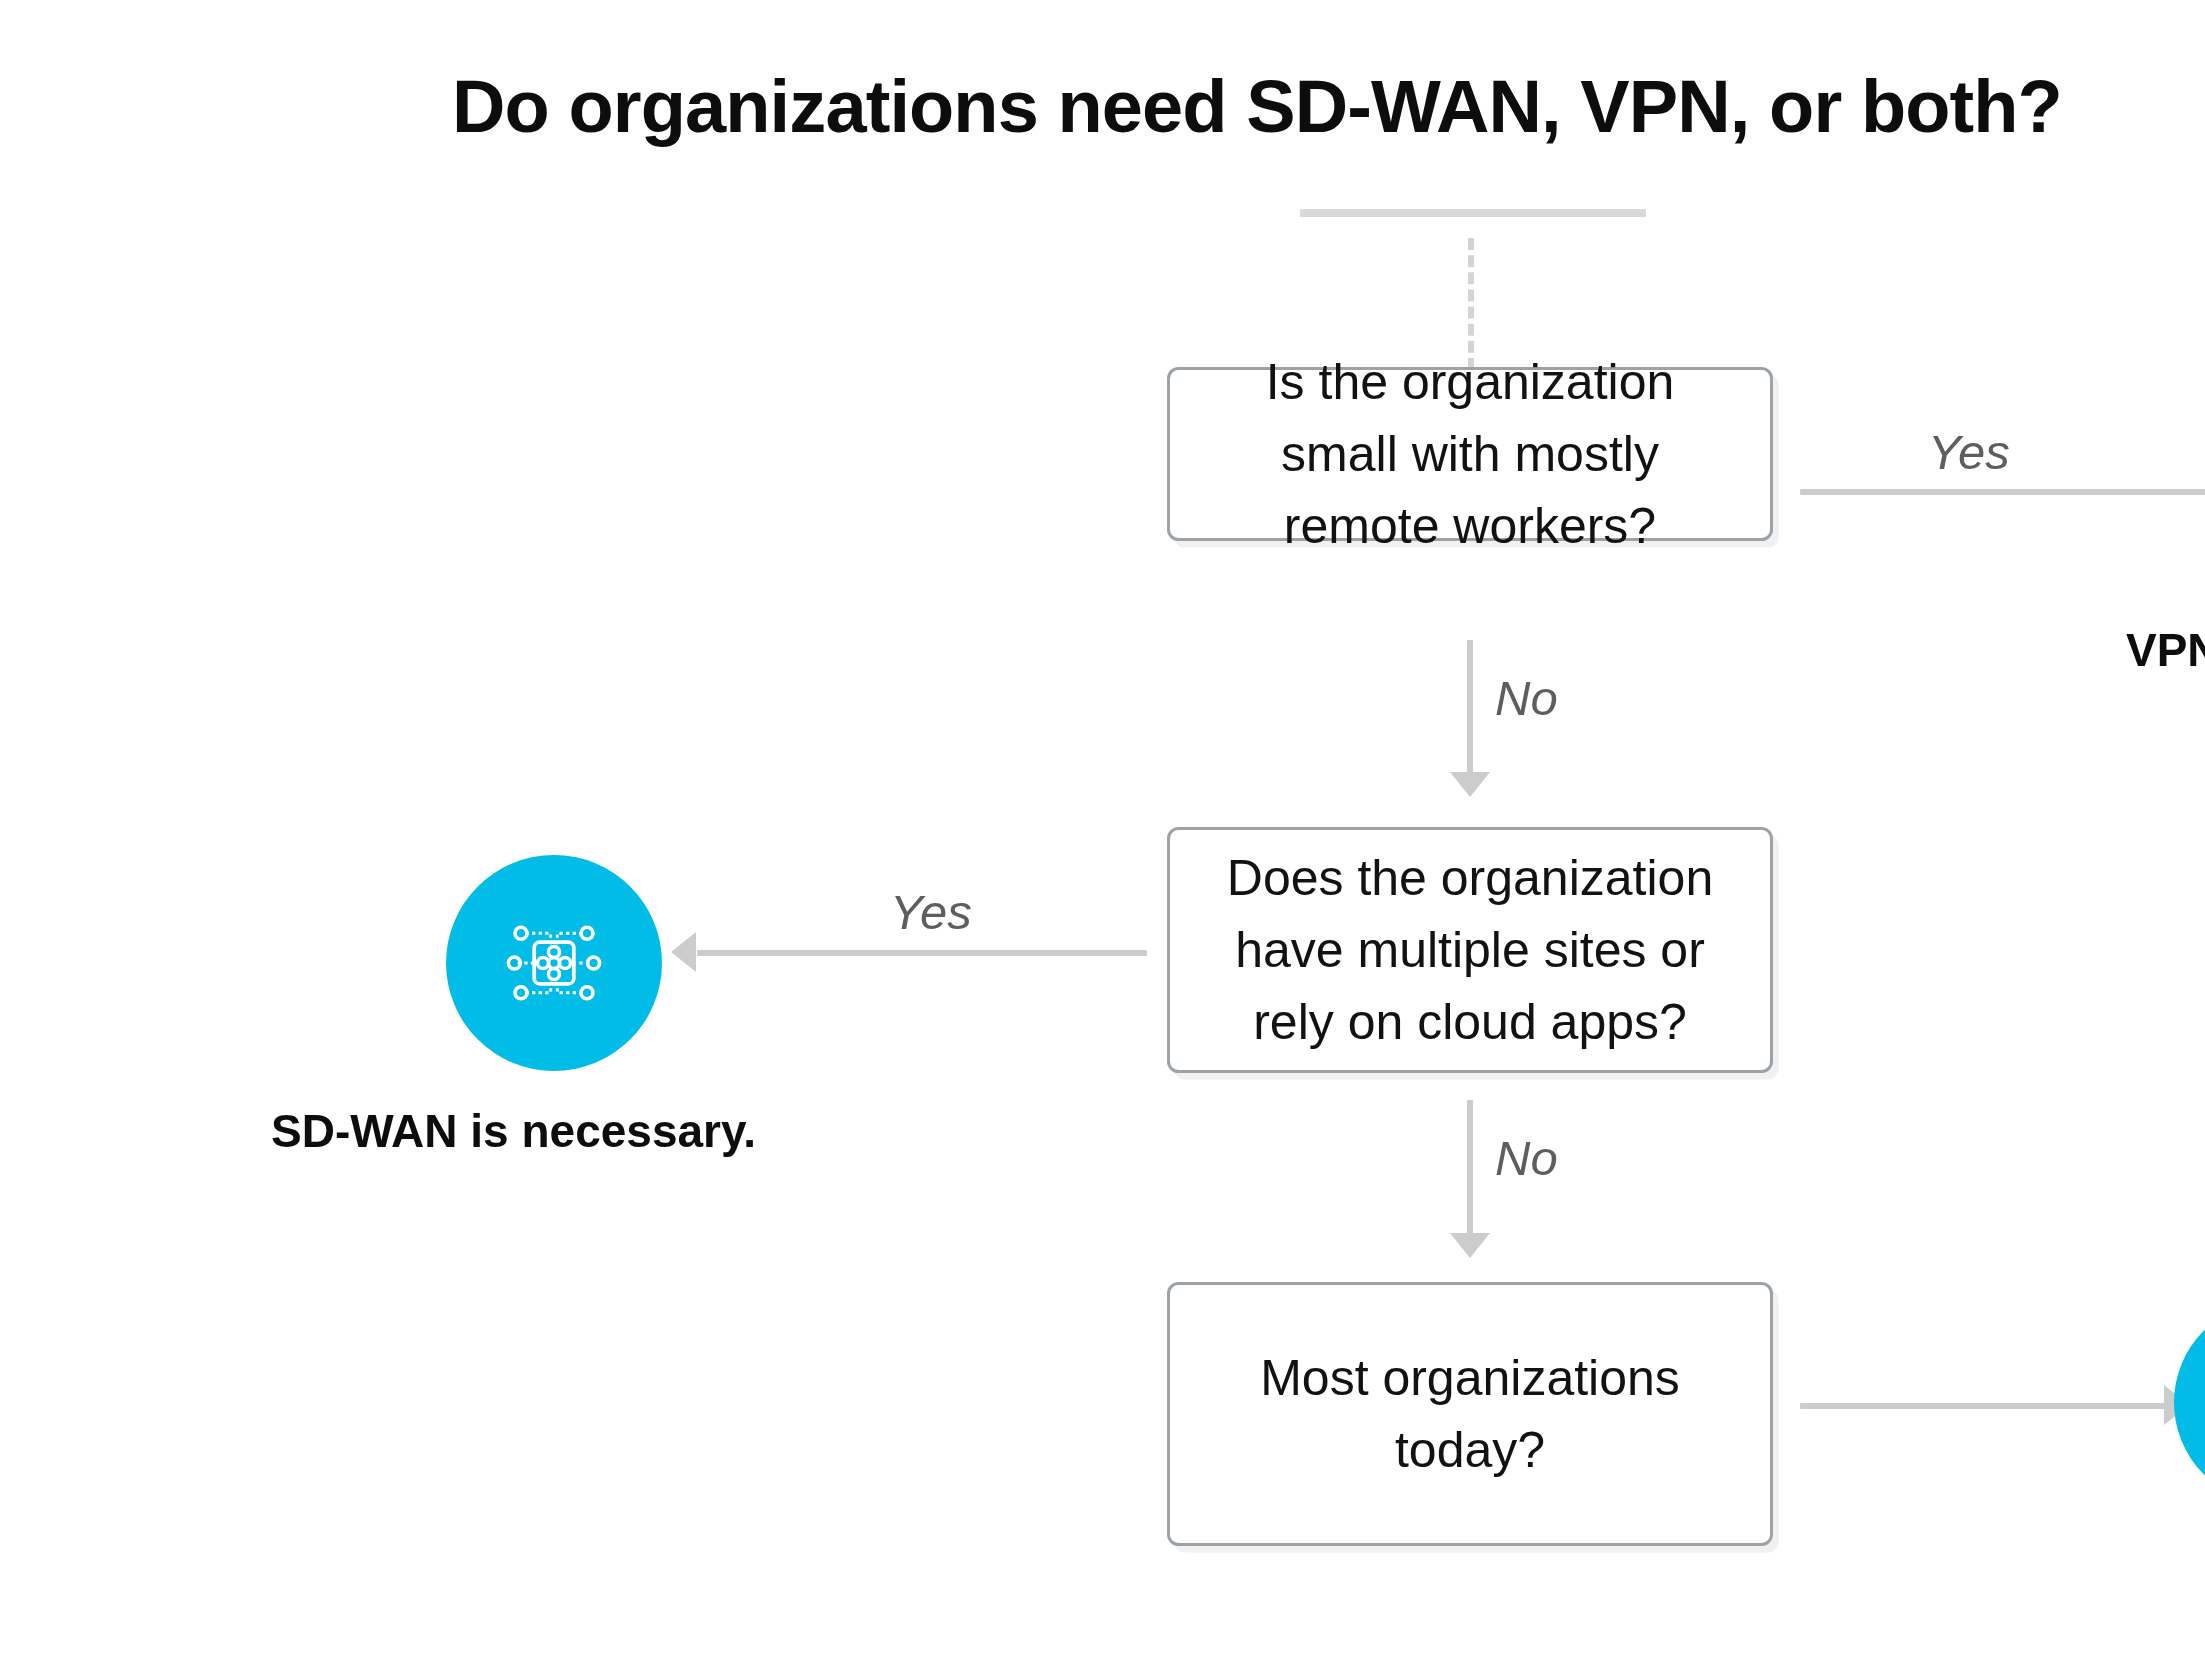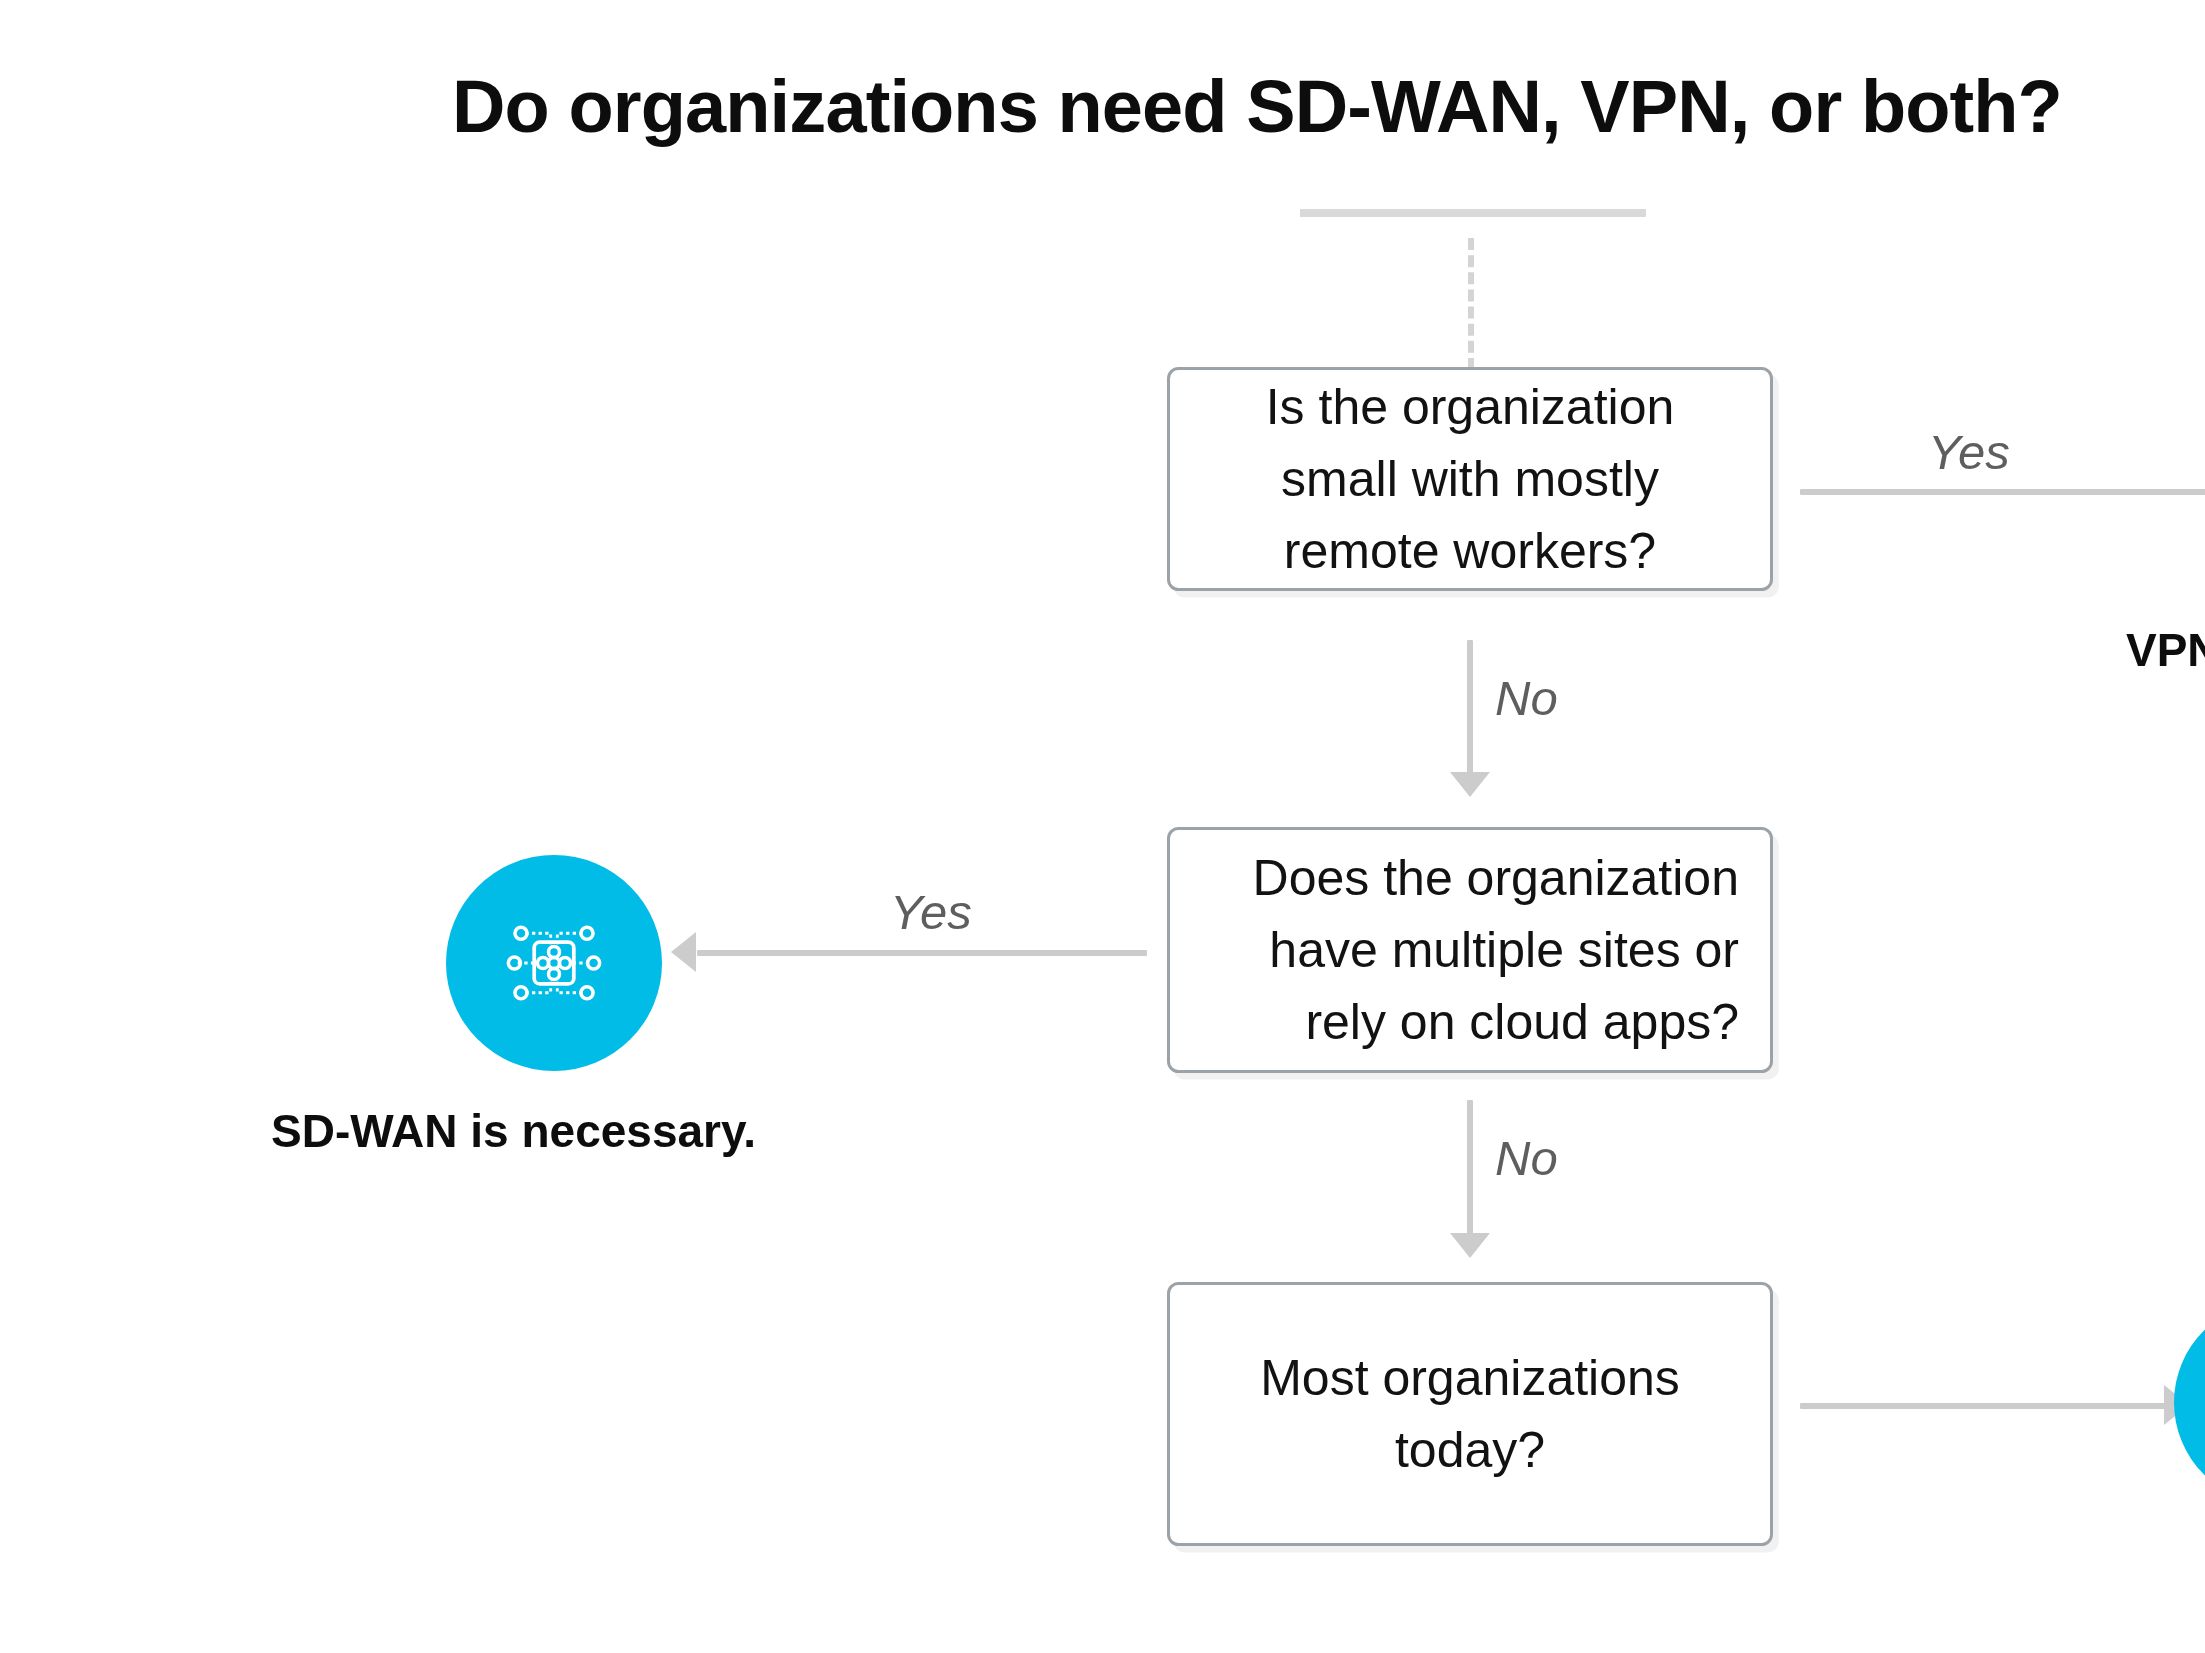--- a/index.html
+++ b/index.html
@@ -67,22 +67,22 @@
     box-sizing: border-box;
     display: flex;
     align-items: center;
     justify-content: center;
     text-align: center;
     color: #121212;
     font-size: 50px;
     line-height: 1.44;
     padding: 4.4px 31px;
   }
-  #box-1 { left: 1167px; top: 367px;  width: 606px; height: 224px; }
-  #box-2 { left: 1167px; top: 827px; width: 606px; height: 246px; text-align: right; }
+  #box-1 { left: 1167px; top: 367px;  width: 606px; height: 174px; }
+  #box-2 { left: 1167px; top: 827px; width: 606px; height: 246px; }
   #box-3 { left: 1167px; top: 1282px; width: 606px; height: 264px; }
 
   
   .arrow-line {
     position: absolute;
     background: #cccccc;
     border-radius: 1.3px;
   }
   .arrow-head {
     position: absolute;

